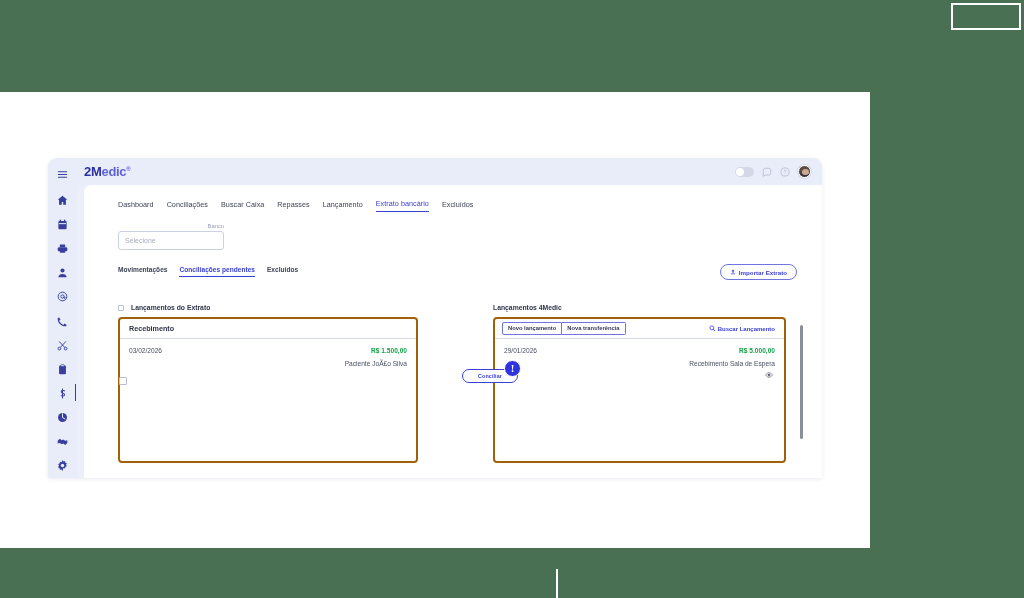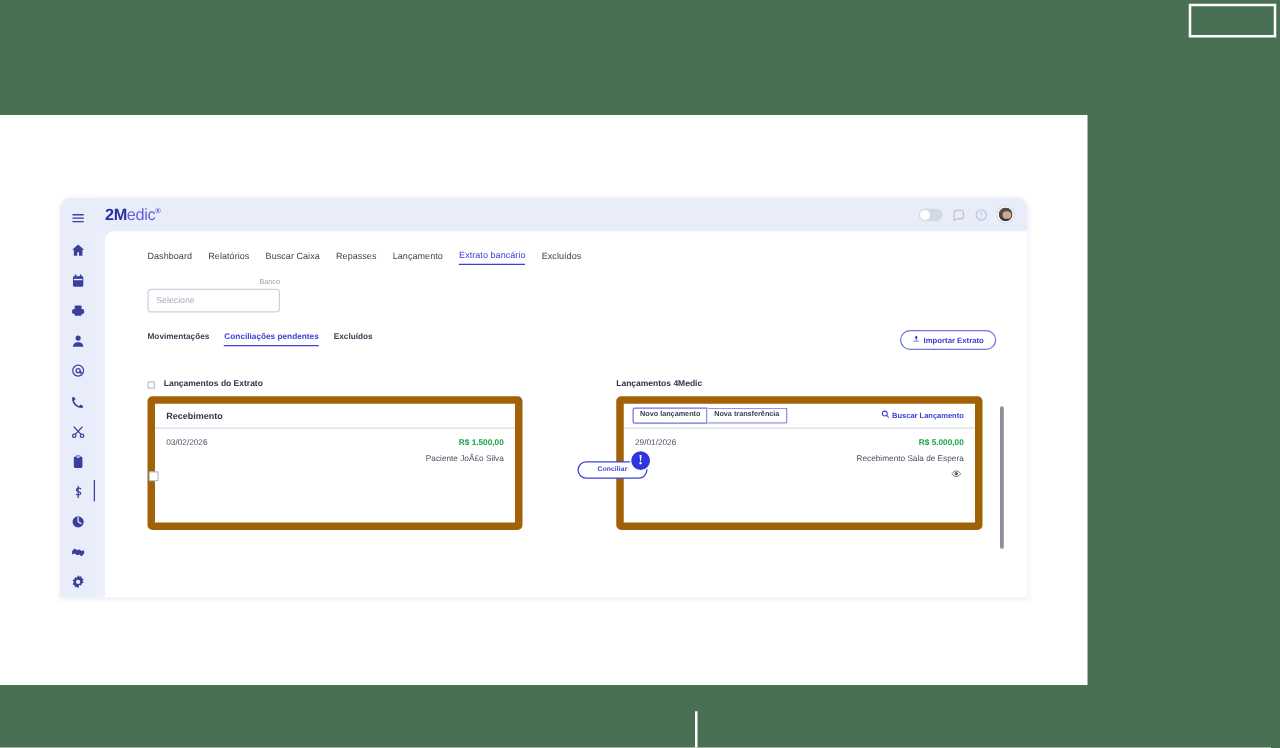--- a/index.html
+++ b/index.html
@@ -60,21 +60,21 @@
 
   
   .main-col { flex: 1; position: relative; background: #eceffb; min-width: 0; }
 
   .topbar {
     height: 27px; background: #e9edf9;
     display: flex; align-items: center; padding: 0 11px 0 7px;
   }
   .logo { font-size: 13px; font-weight: 700; letter-spacing: -.3px; }
   .logo .lg-a { color: #2a2fa0; }
-  .logo .lg-b { color: #5f63d6; font-weight: 400; }
+  .logo .lg-b { color: #5f63d6; font-weight: 700; }
   .logo .lg-r { font-size: 6px; vertical-align: super; color: #5f63d6; }
   .topbar-right { margin-left: auto; display: flex; align-items: center; gap: 8px; }
   .toggle {
     width: 19px; height: 10px; border-radius: 6px;
     background: #d3d8e6; position: relative;
   }
   .toggle::after {
     content: ""; position: absolute; left: 1px; top: 1px;
     width: 8px; height: 8px; border-radius: 50%; background: #fff;
   }
@@ -139,22 +139,22 @@
 
   .col-head { display: flex; align-items: center; gap: 7px; margin-bottom: 6px; }
   .col-head.right { padding-left: 0px; }
   .cbx {
     width: 6px; height: 6px; border: 1px solid #b9bfd2;
     border-radius: 1px; background: #fff; flex: none;
   }
   .col-title { font-size: 6.8px; font-weight: 700; color: #2f3449; white-space: nowrap; }
 
   .card {
-    border: 6px solid #a16207; border-radius: 4px; background: #fff;
-    height: 107px; overflow: hidden;
+    border: 2px solid #a16207; border-radius: 4px; background: #fff;
+    height: 146px; overflow: hidden;
   }
   .card-header {
     height: 20px; border-bottom: 1px solid #d7dbe7;
     display: flex; align-items: center; padding: 0 9px;
     font-size: 7.2px; font-weight: 700; color: #2f3449;
   }
   .card-header.tools { justify-content: space-between; padding: 0 9px 0 7px; }
   .btn-group { display: flex; }
   .gbtn {
     border: 1px solid #6f74e0; font-size: 5.8px; color: #343954;
@@ -358,21 +358,21 @@
         <div class="avatar"></div>
       </div>
     </div>
 
     <div class="win-edge"></div>
 
     <div class="sheet">
 
       <div class="navtabs">
         <div class="navtab">Dashboard</div>
-        <div class="navtab">Relatórios</div>
+        <div class="navtab">Conciliações</div>
         <div class="navtab">Buscar Caixa</div>
         <div class="navtab">Repasses</div>
         <div class="navtab">Lançamento</div>
         <div class="navtab active">Extrato bancário</div>
         <div class="navtab">Excluídos</div>
       </div>
 
       <div class="field-wrap">
         <div class="field-label">Banco</div>
         <div class="field-input">Selecione</div>

